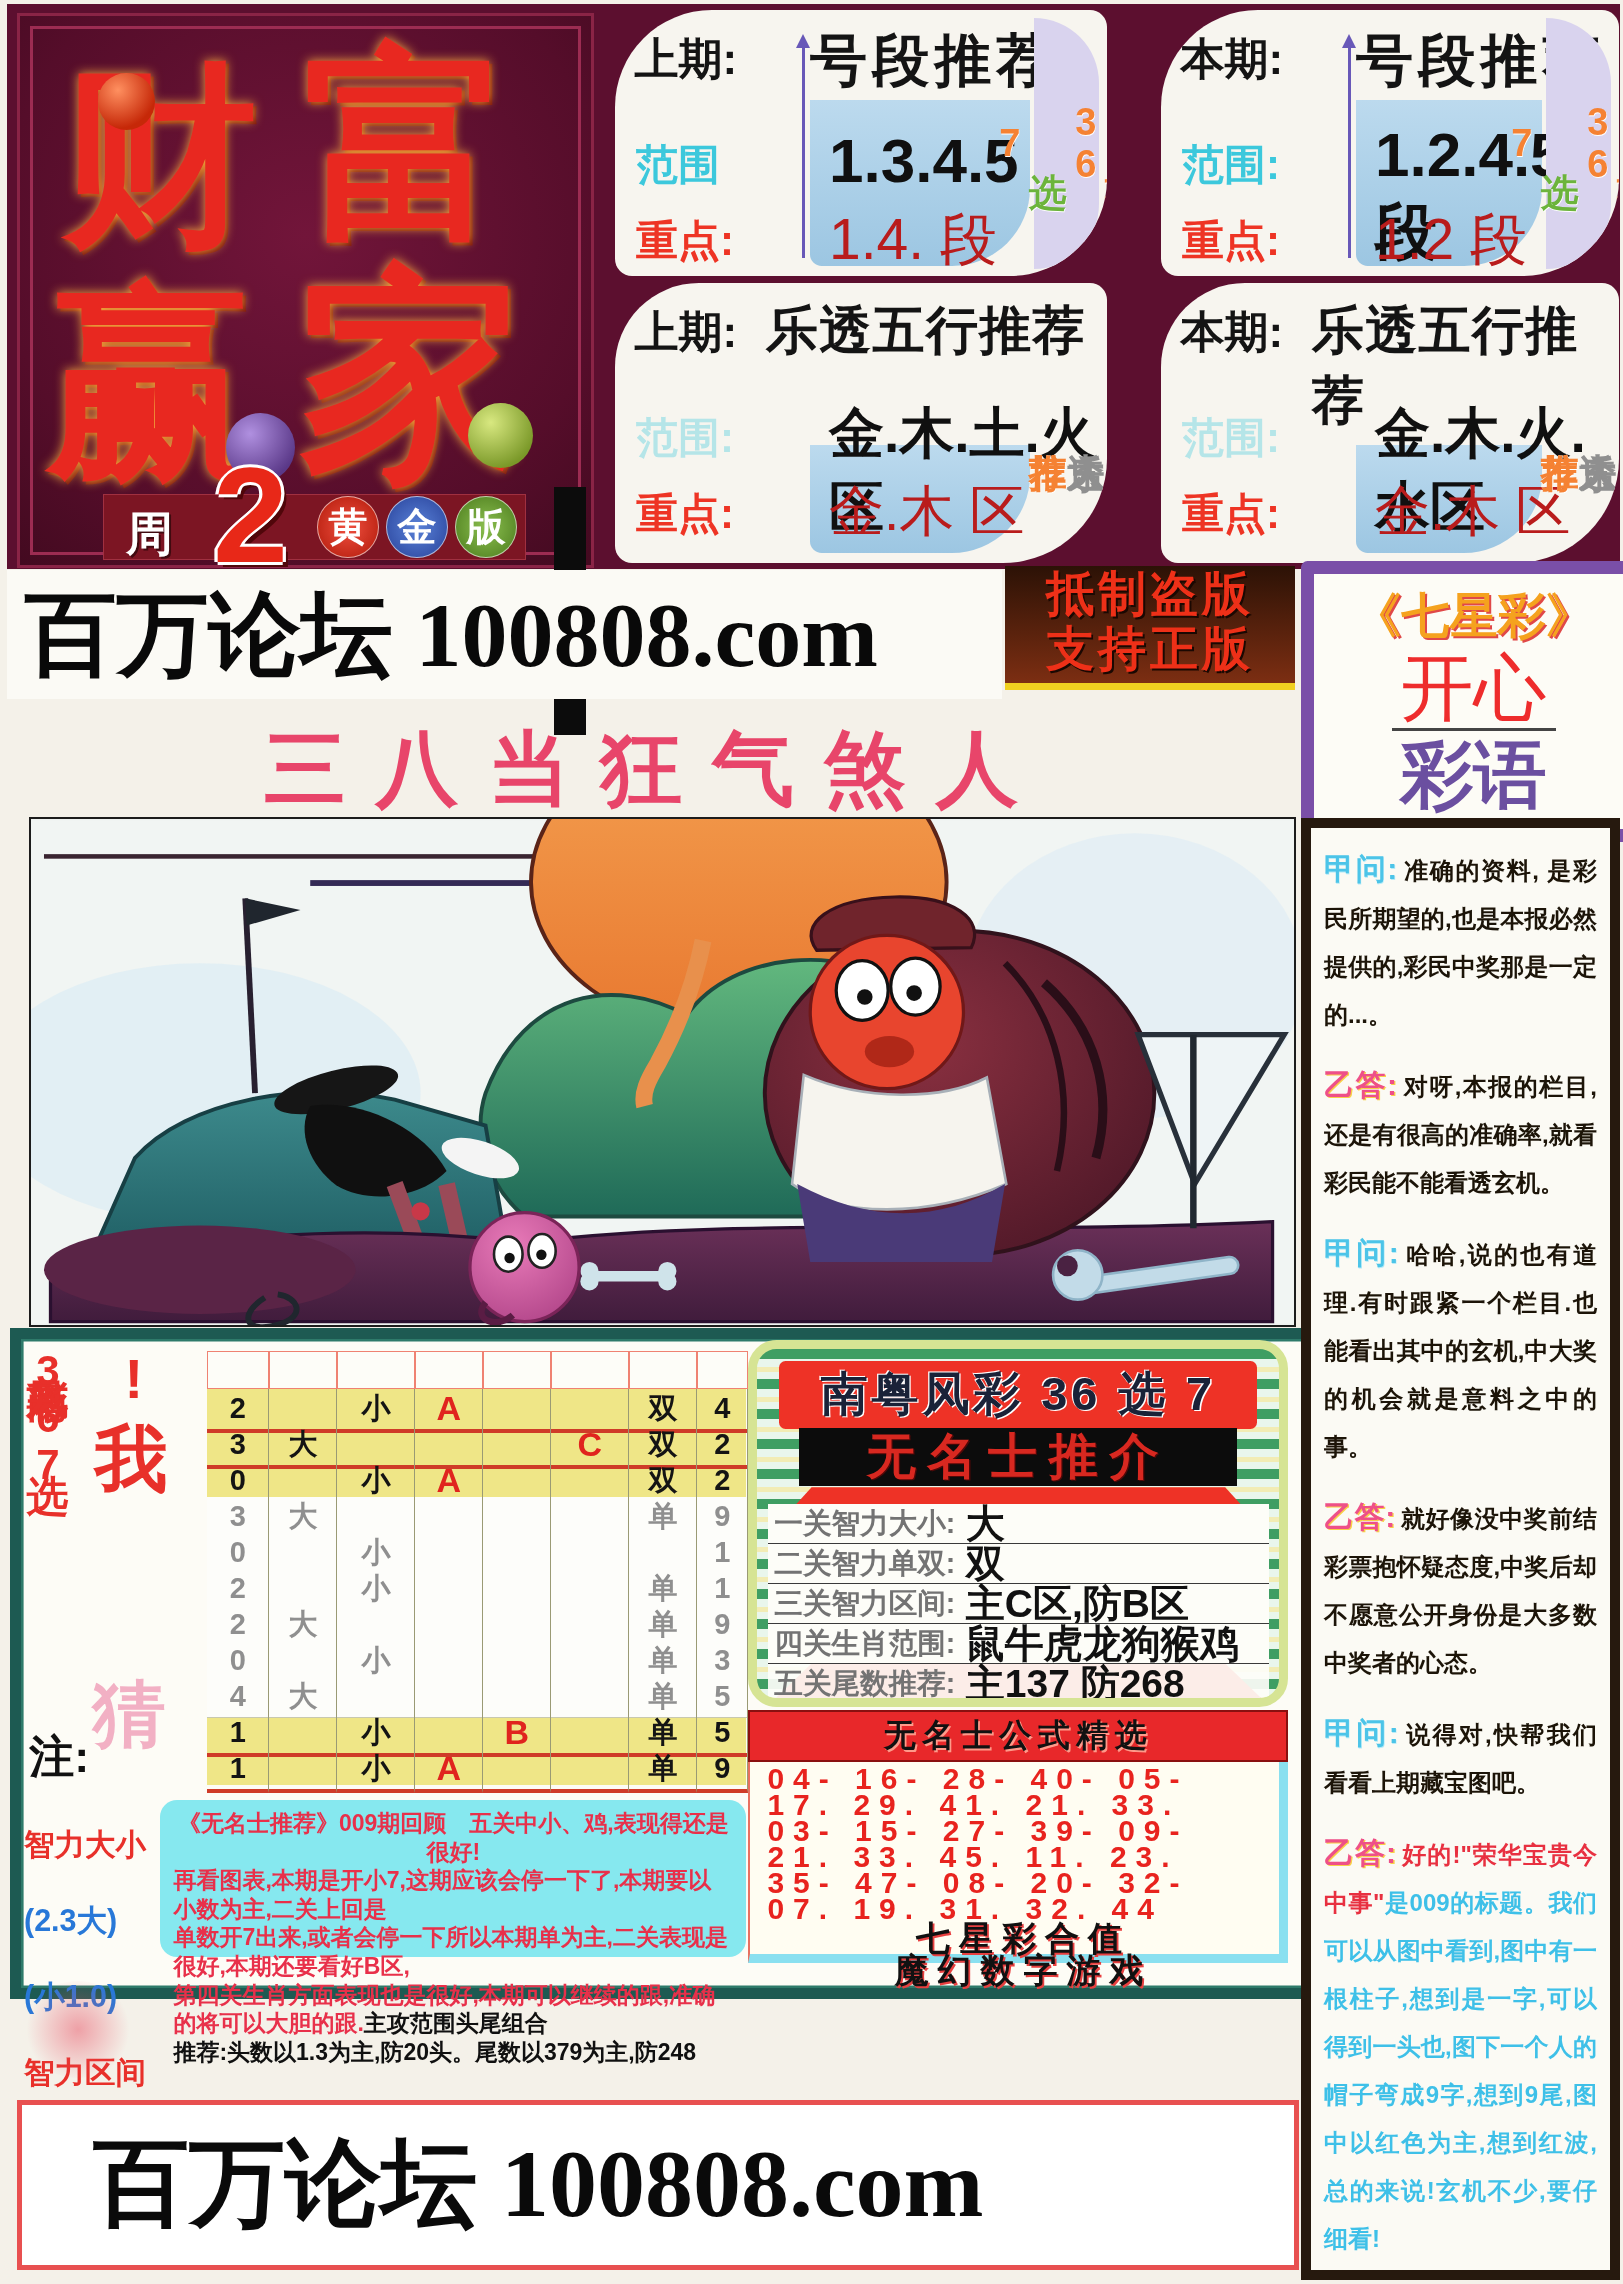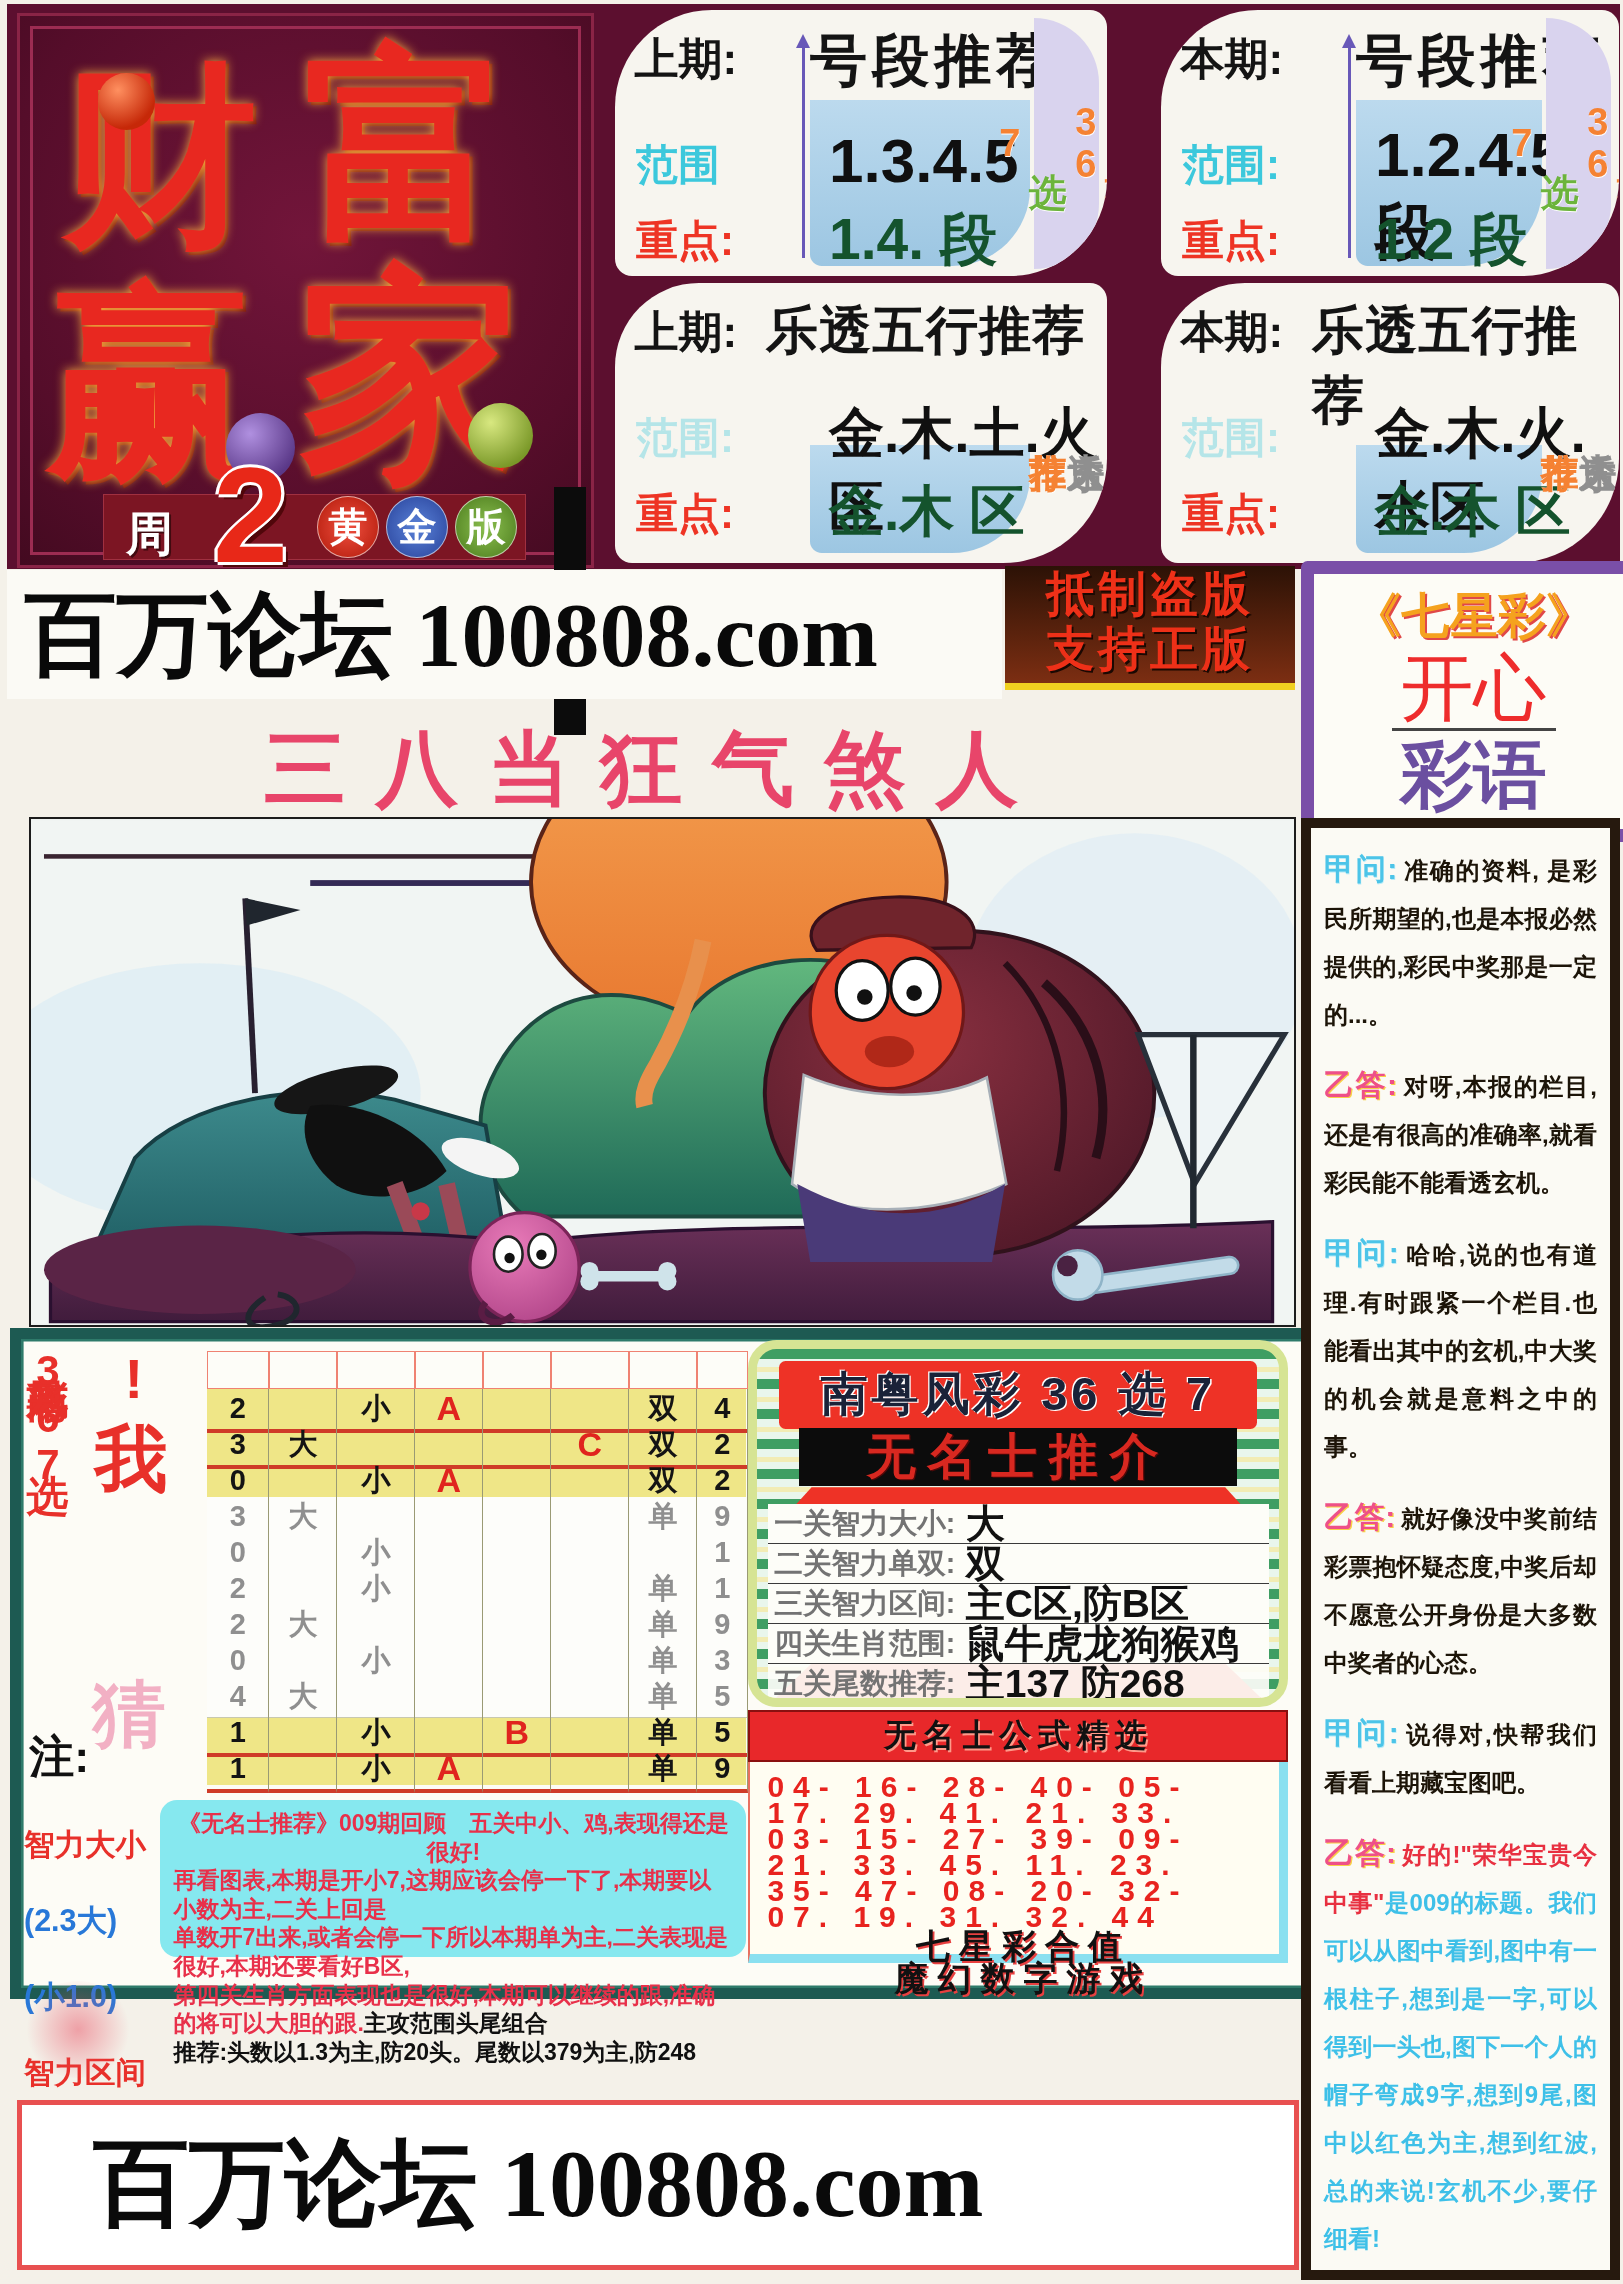--- a/index.html
+++ b/index.html
@@ -45,21 +45,21 @@
   .reco .bluepanel.half{top:162px;}
   .reco .period{position:absolute;left:19.5px;top:19.5px;font-size:44px;font-weight:bold;color:#141414;}
   .reco .title{position:absolute;left:195px;top:13px;font-size:57px;font-weight:bold;color:#141414;letter-spacing:5.2px;}
   .reco .title.small{left:151px;font-size:52px;letter-spacing:1.3px;}
   .reco .arrow{position:absolute;left:187px;top:30px;bottom:18px;width:3.2px;background:#6858b8;}
   .reco .arrow::before{content:"";position:absolute;left:-5.8px;top:-13px;border:7.8px solid transparent;border-bottom:14.3px solid #6858b8;}
   .reco .rlabel{position:absolute;left:21px;top:127px;font-size:42px;font-weight:bold;color:#3cc8dc;}
   .reco .rlabel.faded{opacity:.35;}
   .reco .rvalue{position:absolute;left:214px;top:109px;font-size:62px;font-weight:bold;color:#101010;}
   .reco .klabel{position:absolute;left:21px;top:203px;font-size:42px;font-weight:bold;color:#ee3424;}
-  .reco .kvalue{position:absolute;left:214px;top:192px;font-size:57px;font-weight:bold;color:#14532d;}
+  .reco .kvalue{position:absolute;left:214px;top:192px;font-size:57px;font-weight:normal;color:#b91c1c;}
   .reco .rvalue.wu{font-size:55px;top:114px;}
   .reco .kvalue.wu{font-size:55px;}
   .sidestrip{position:absolute;right:7.8px;top:7.8px;bottom:7.8px;width:65px;background:#d9d3ee;
      border-radius:0 84px 84px 0;display:flex;flex-direction:column;align-items:center;justify-content:center;
      writing-mode:vertical-rl;text-orientation:upright;font-weight:bold;font-size:38px;line-height:1;}
   .sidestrip.plain{background:transparent;}
   .sd-or{color:#f58233;text-shadow:0.6px 0.6px 0 #fff;}
   .sd-gr{color:#6cb43c;text-shadow:0.6px 0.6px 0 #fff;}
   .sd-gy{color:#8f8f8f;}
 
@@ -138,21 +138,21 @@
   .wrow{height:39px;background:#fdfdf8;border-bottom:1.9px solid #3a3a3a;display:flex;align-items:center;padding:0 6.5px;}
   .wrow:last-child{background:rgba(253,253,248,.92);}
   .wrow .wl{font-size:28.6px;font-weight:bold;color:#737373;white-space:nowrap;}
   .wrow .wv{font-size:39px;font-weight:bold;color:#111;margin-left:10.4px;white-space:nowrap;}
 
   #formula-bar{left:727px;top:371px;width:540px;height:52px;background:#e8282a;border:2.6px solid #8a1010;
      box-sizing:border-box;display:flex;align-items:center;justify-content:center;
      font-size:32px;font-weight:bold;color:#111;text-shadow:1.9px 1.9px 0 #ff9a8a;letter-spacing:6.5px;}
   #formula{left:727px;top:423px;width:540px;height:201px;background:#fffdf2;
      border-right:9px solid #8ae0f0;border-bottom:9px solid #8ae0f0;border-left:2.6px solid #e87060;
-     box-sizing:border-box;padding:12px 0 0 17px;}
+     box-sizing:border-box;padding:4px 0 0 17px;}
   .fline{font-size:30px;font-weight:bold;color:#e8231e;line-height:26px;letter-spacing:9px;white-space:nowrap;}
   .ftag{font-size:34px;font-weight:bold;color:#111;text-shadow:1.9px 1.9px 0 #e84040;letter-spacing:9px;
         text-align:center;line-height:32px;}
 
   
   #dialog{left:1301px;top:818px;width:319px;height:1462px;border:10.4px solid #26190e;background:#fbfaf4;
      box-sizing:border-box;padding:17px 13px;overflow:hidden;}
   #dialog p{margin:0 0 22px 0;font-size:24px;line-height:48px;color:#1c1408;font-weight:bold;text-align:justify;}
   .spk{font-size:30px;font-weight:bold;margin-right:5.2px;}
   .spk-cyan{color:#4cc4e8;text-shadow:0.6px 0.6px 0 #b8ecf8;}

